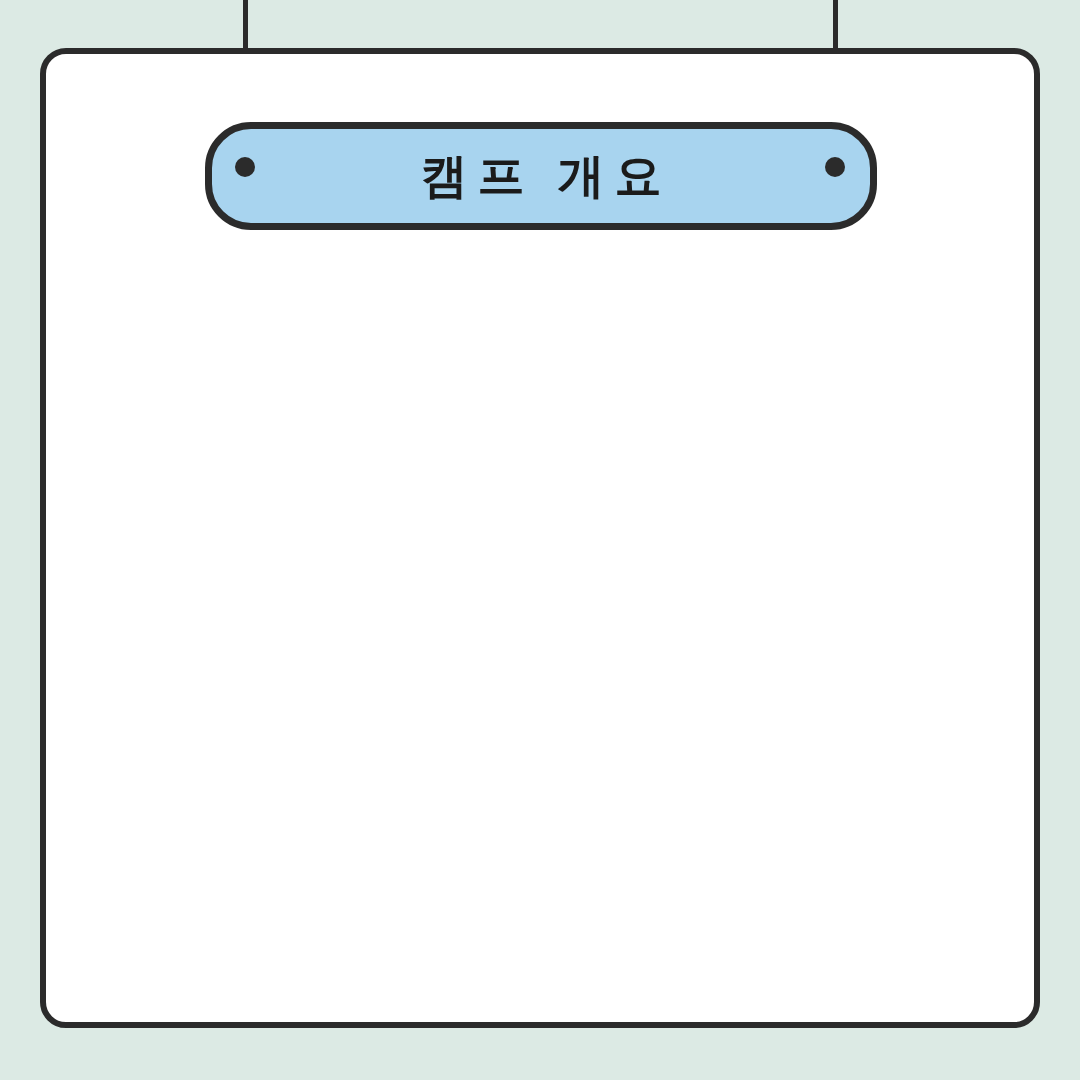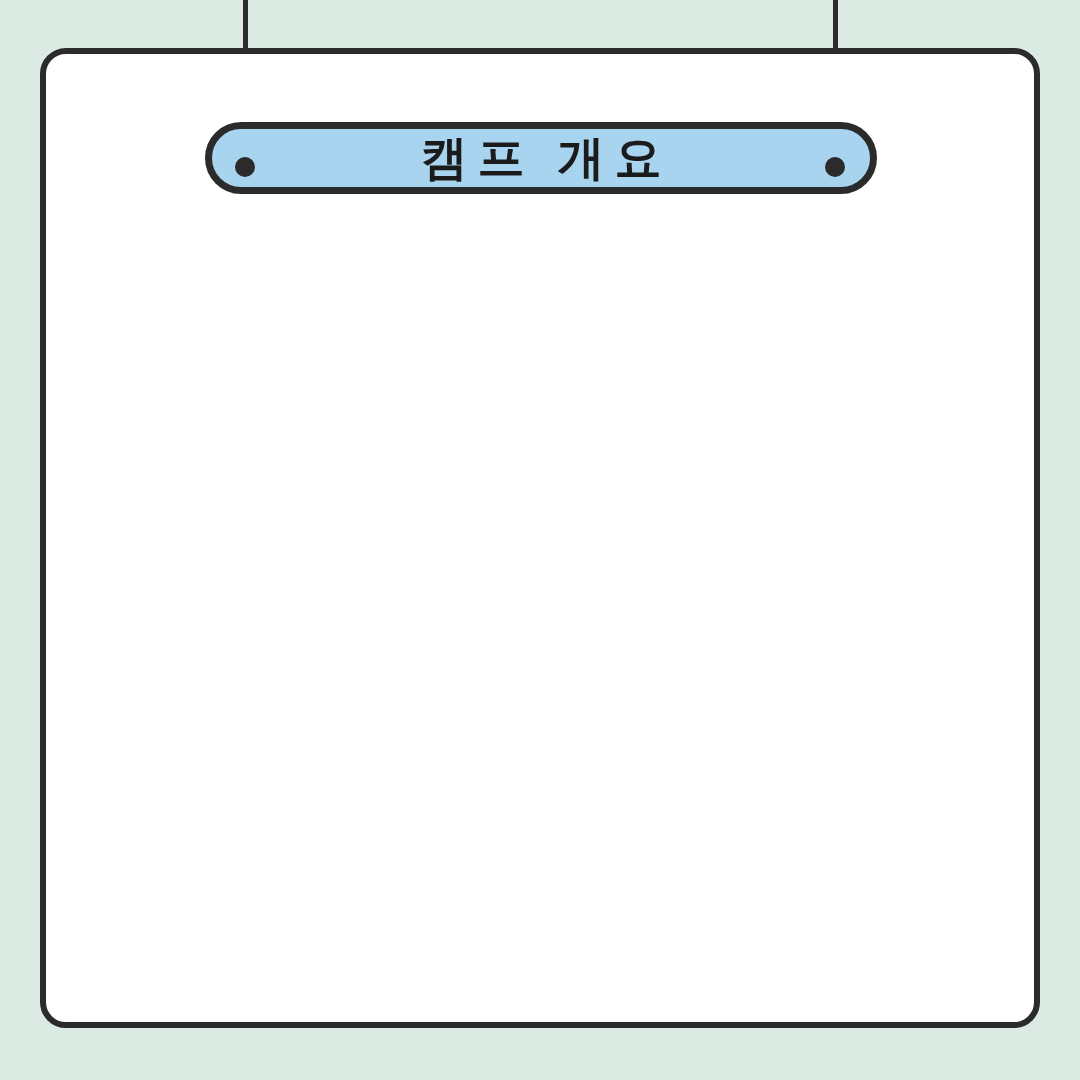--- a/index.html
+++ b/index.html
@@ -49,21 +49,21 @@
     border-radius: 26px;
     z-index: 2;
   }
 
   
   .title-pill {
     position: absolute;
     left: 205px;
     top: 122px;
     width: 672px;
-    height: 72px;
+    height: 108px;
     background: #a8d4ef;
     border: 7px solid #2b2b2b;
     border-radius: 46px;
     z-index: 5;
     display: flex;
     align-items: center;
     justify-content: center;
     text-align: right;
   }
   .title-pill .title-text {

